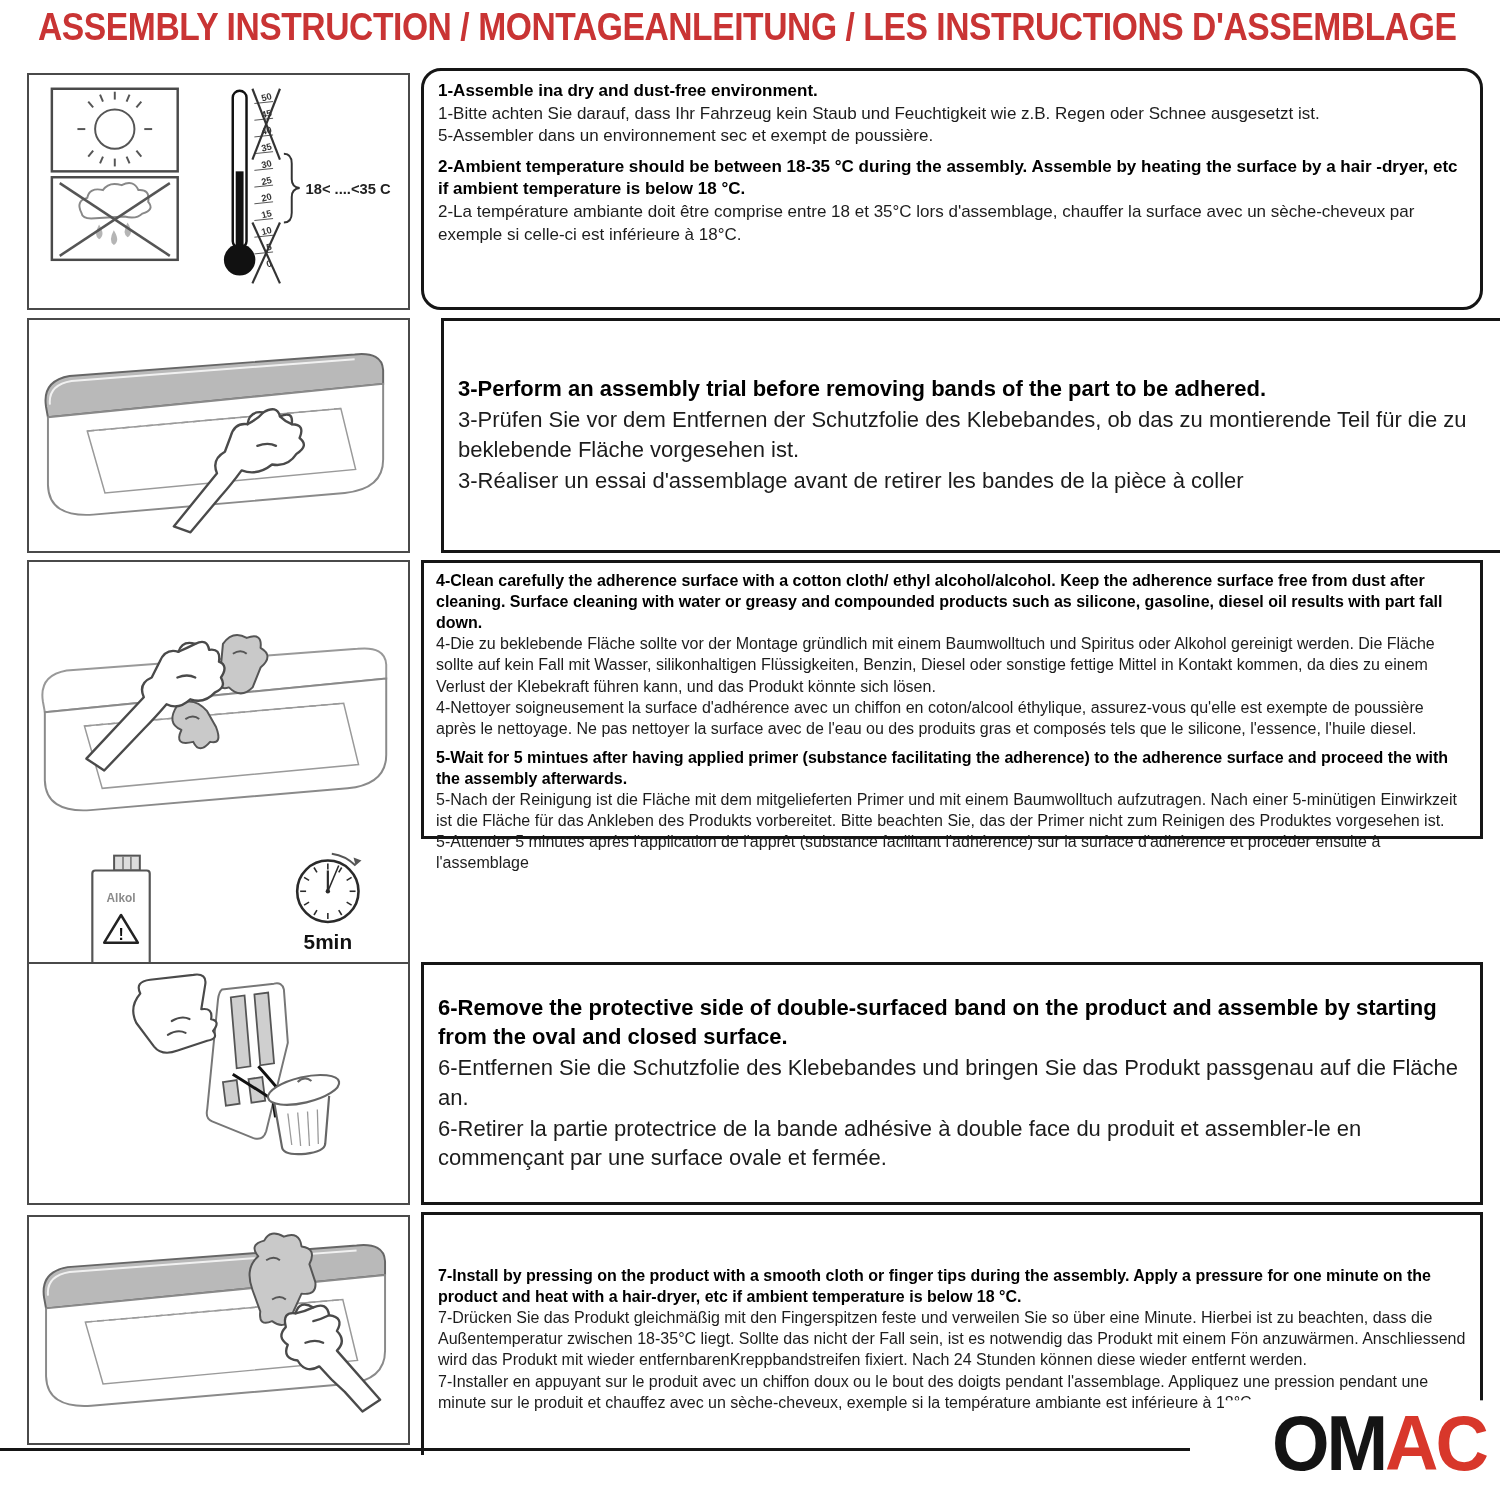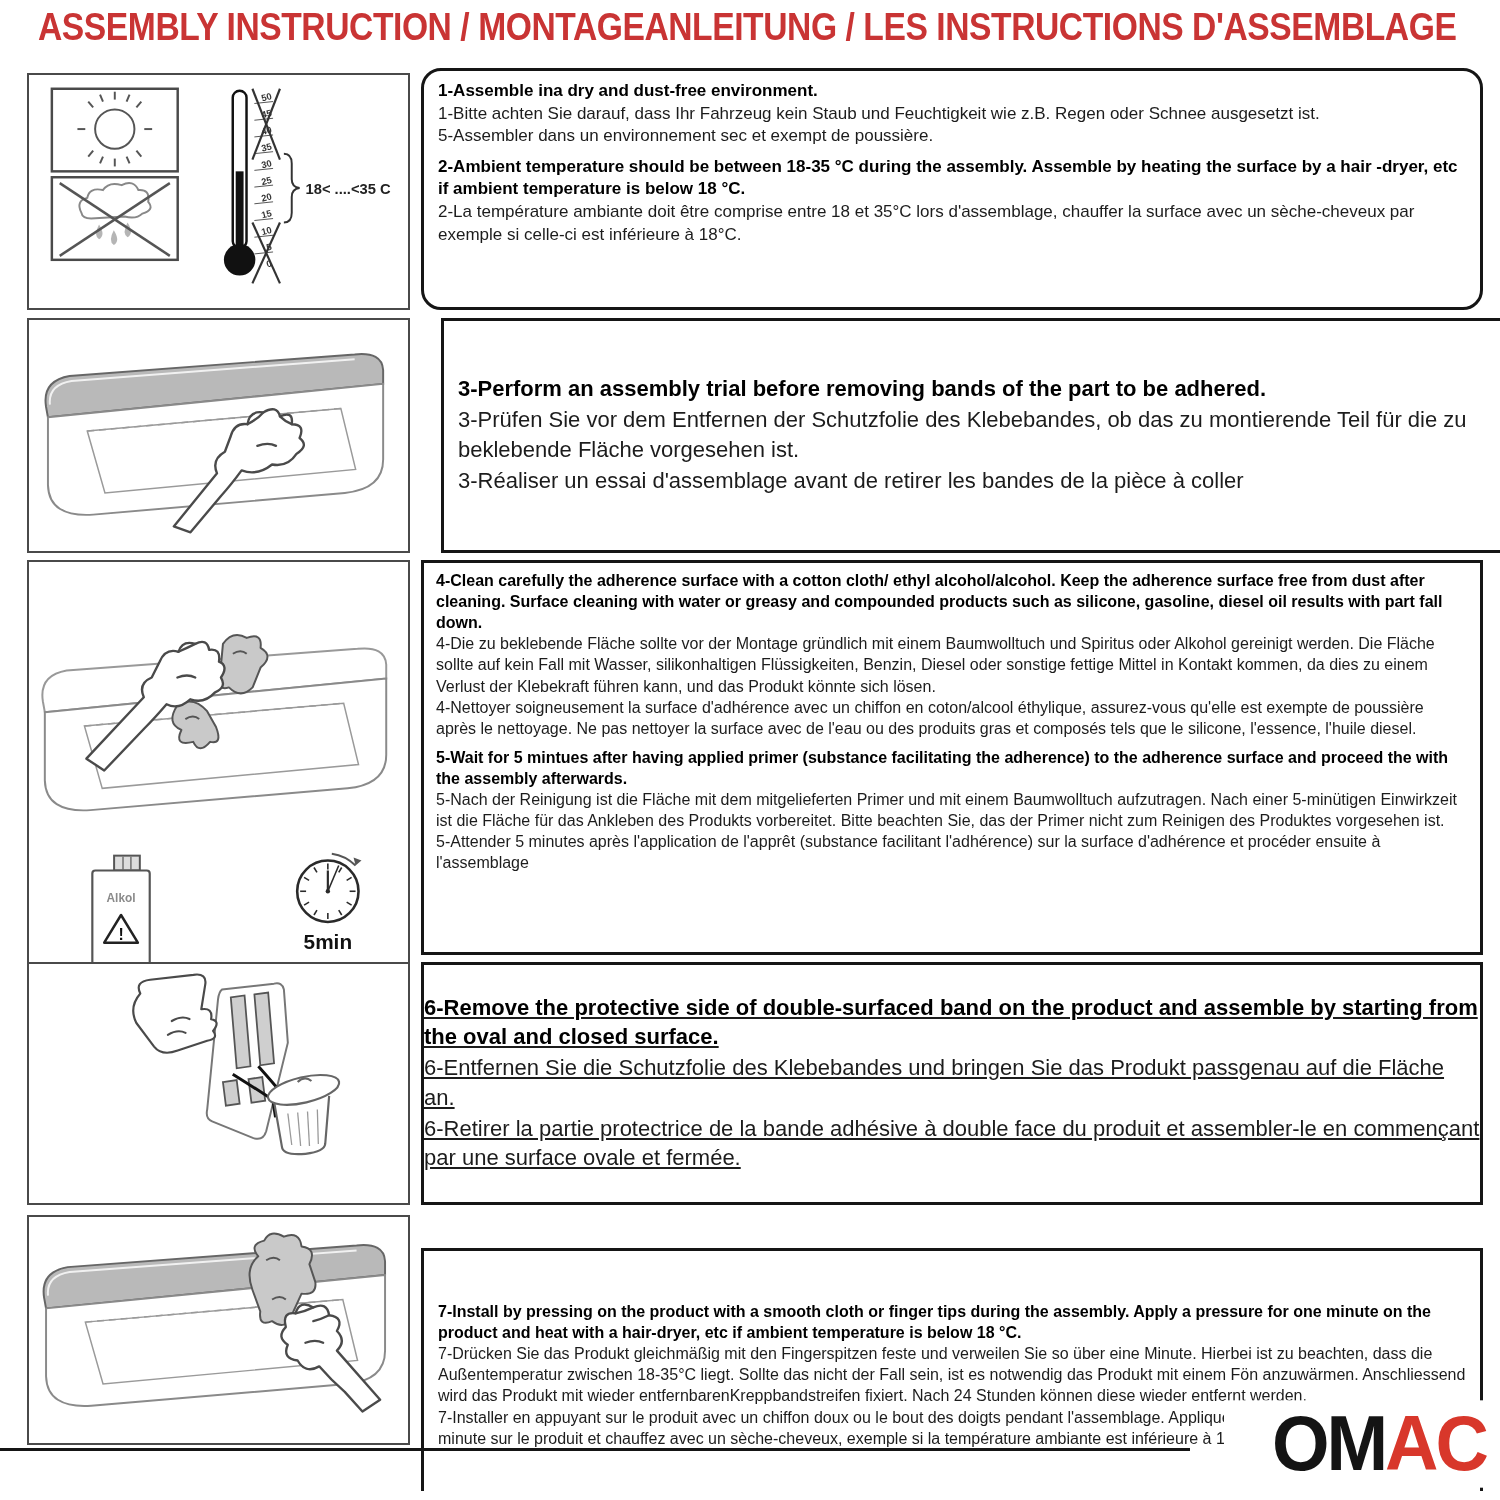--- a/index.html
+++ b/index.html
@@ -19,25 +19,25 @@
   .ibox svg{display:block;width:100%;height:100%;}
   .tbox{
     position:absolute;left:421px;width:1062px;background:#fff;
     border:3px solid #151515;box-sizing:border-box;
   }
   .r1i{top:73px;height:237px;}
   .r1t{top:68px;height:242px;padding:9px 14px;border-radius:20px;}
   .r2i{top:318px;height:235px;}
   .r2t{top:318px;height:235px;display:flex;flex-direction:column;justify-content:center;padding:0 14px;margin-left:20px;}
   .r3i{top:560px;height:428px;}
-  .r3t{top:560px;height:395px;padding:7px 12px;}
+  .r3t{top:560px;height:279px;padding:7px 12px;}
   .r4i{top:962px;height:243px;}
-  .r4t{top:962px;height:243px;display:flex;flex-direction:column;justify-content:center;padding:0 0;text-decoration:underline;}
+  .r4t{top:962px;height:243px;display:flex;flex-direction:column;justify-content:center;padding:0 14px;}
   .r5i{top:1215px;height:230px;}
-  .r5t{top:1248px;height:243px;border-bottom:none;padding:50px 14px 0;}
+  .r5t{top:1212px;height:243px;border-bottom:none;padding:50px 14px 0;}
   .t-small p{font-size:16px;line-height:1.32;margin:0;}
   .r1t p{font-size:17px;line-height:1.33;}
   .t-mid p{font-size:22px;line-height:1.33;margin:0 0 2px;}
   p.b{font-weight:700;color:#000;}
   p.gap{margin-top:8px;}
   .rule{position:absolute;left:0;top:1448px;width:1190px;height:3px;background:#151515;}
   .logo{
     position:absolute;left:1224px;top:1402px;width:262px;height:84px;background:#fff;
     display:flex;align-items:center;justify-content:flex-end;
     font-size:74px;font-weight:900;letter-spacing:-3px;line-height:1;

